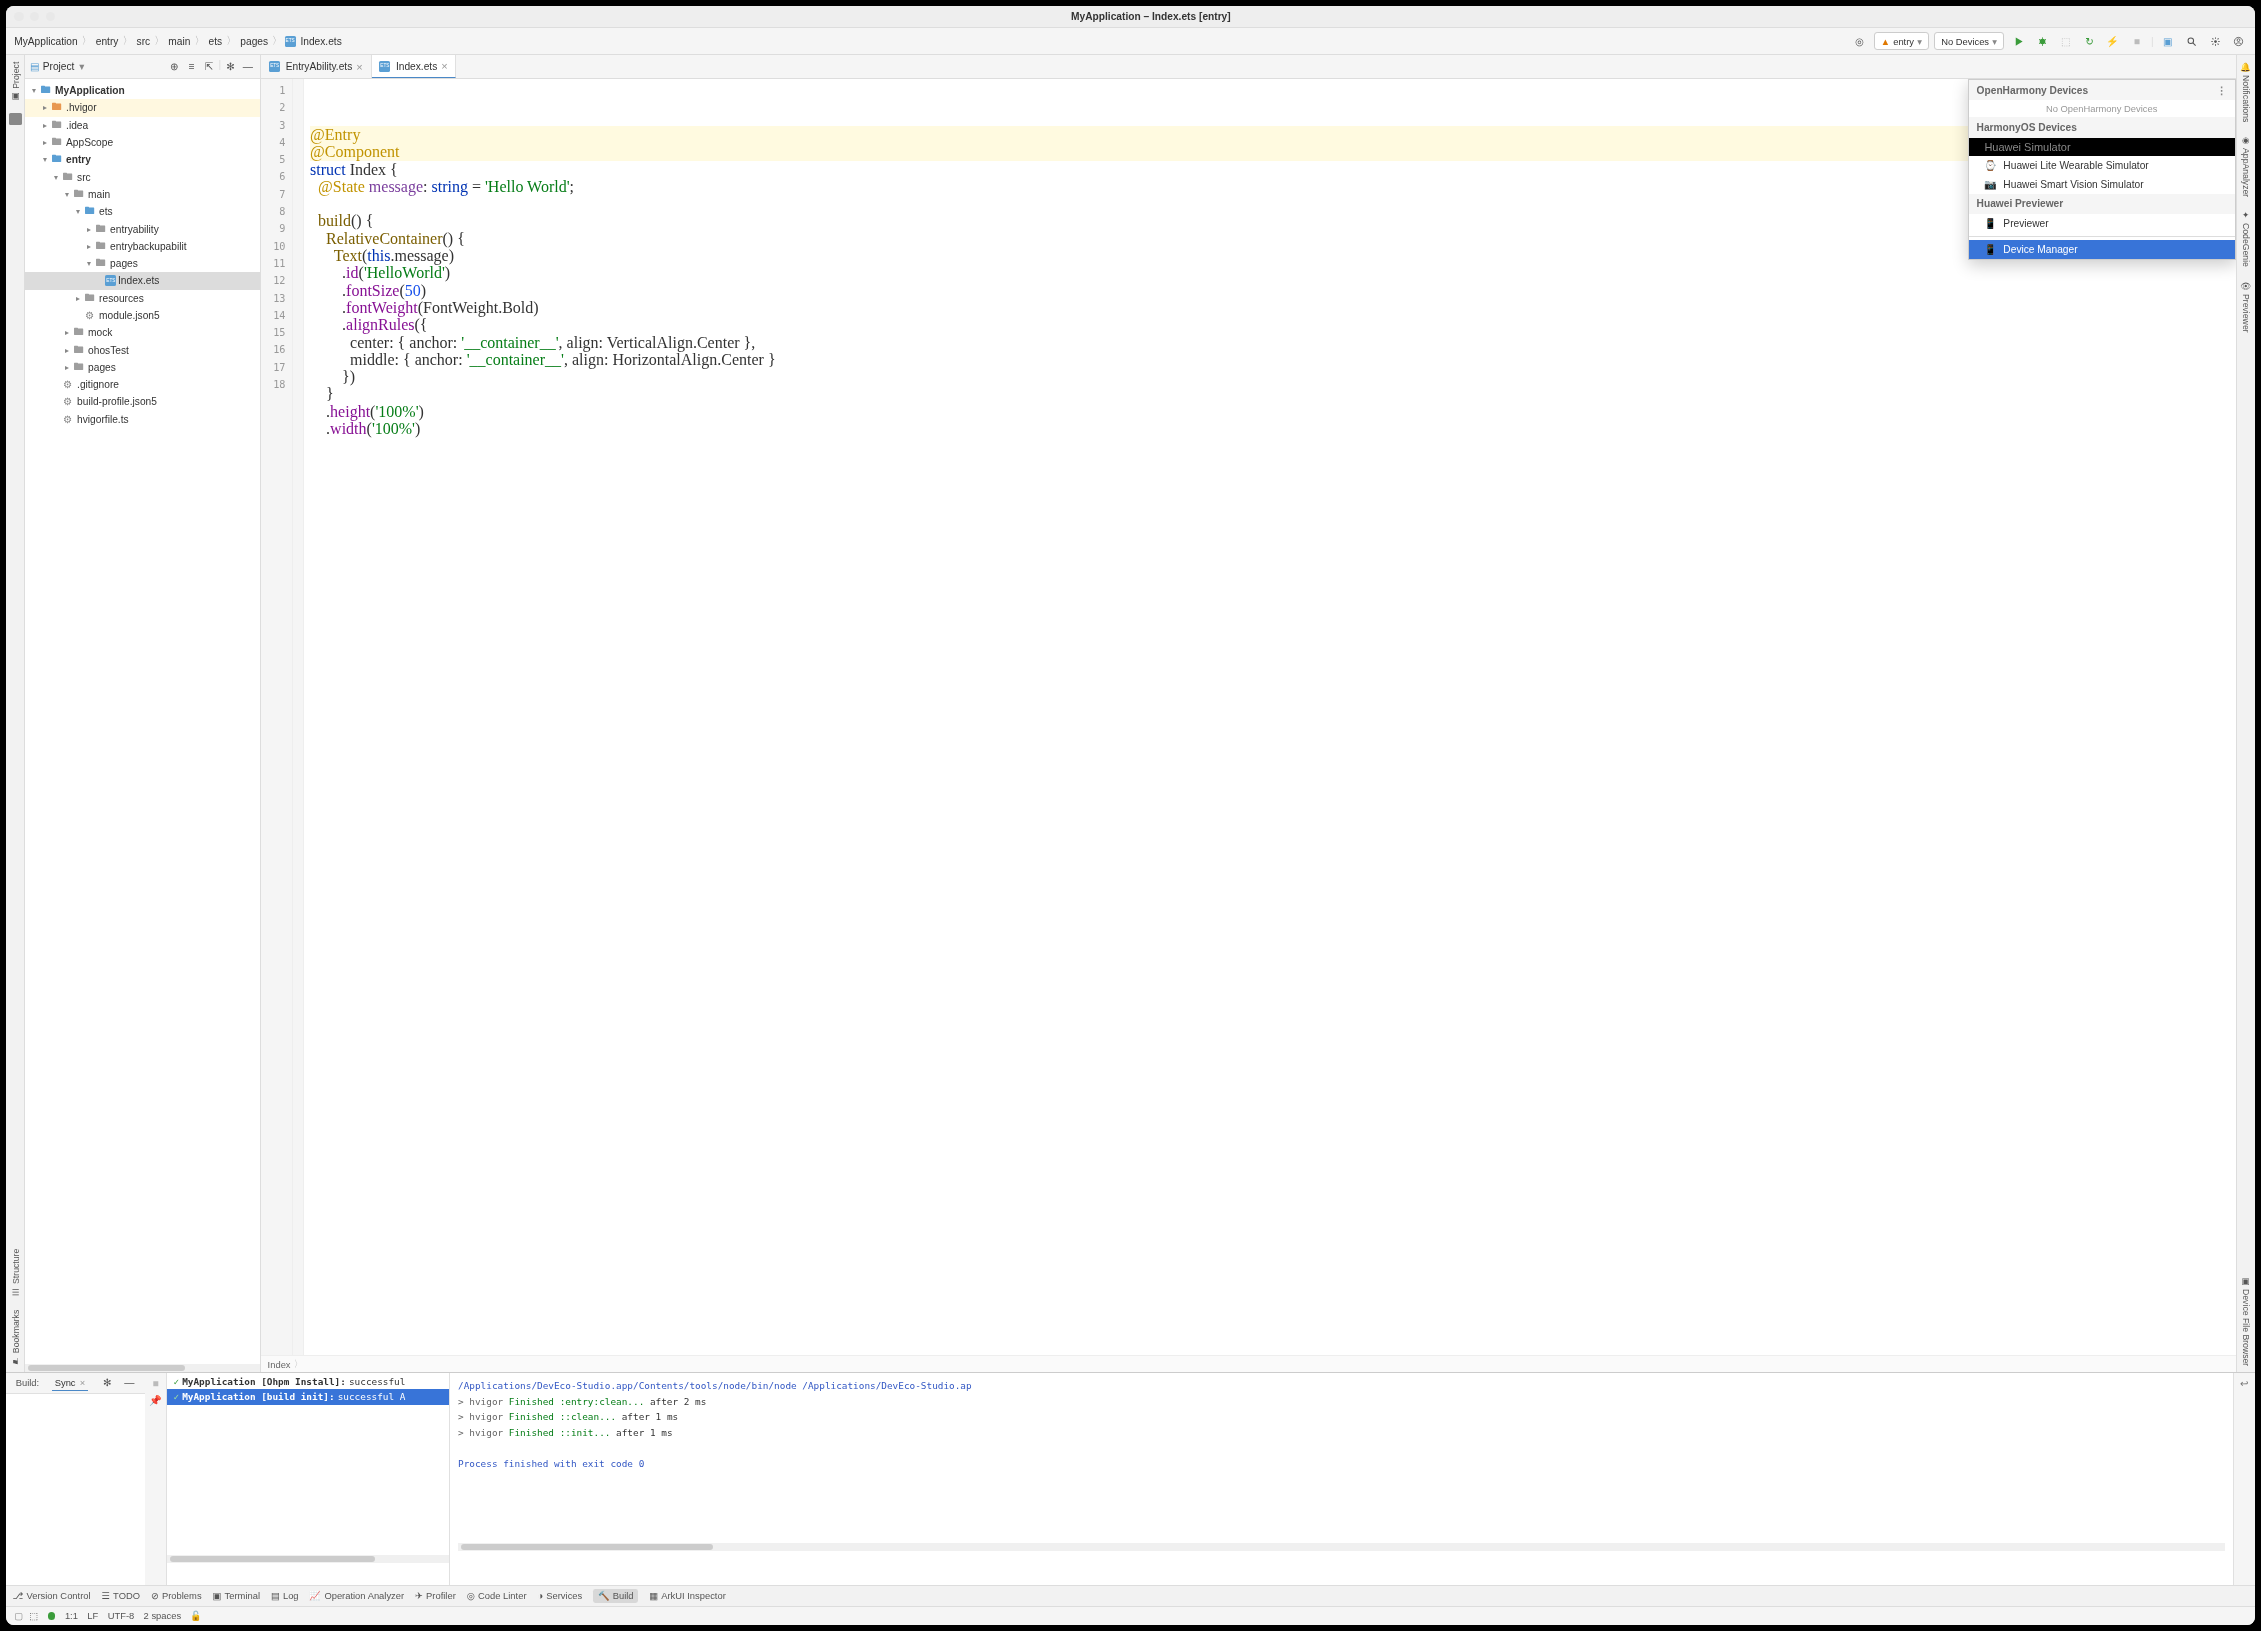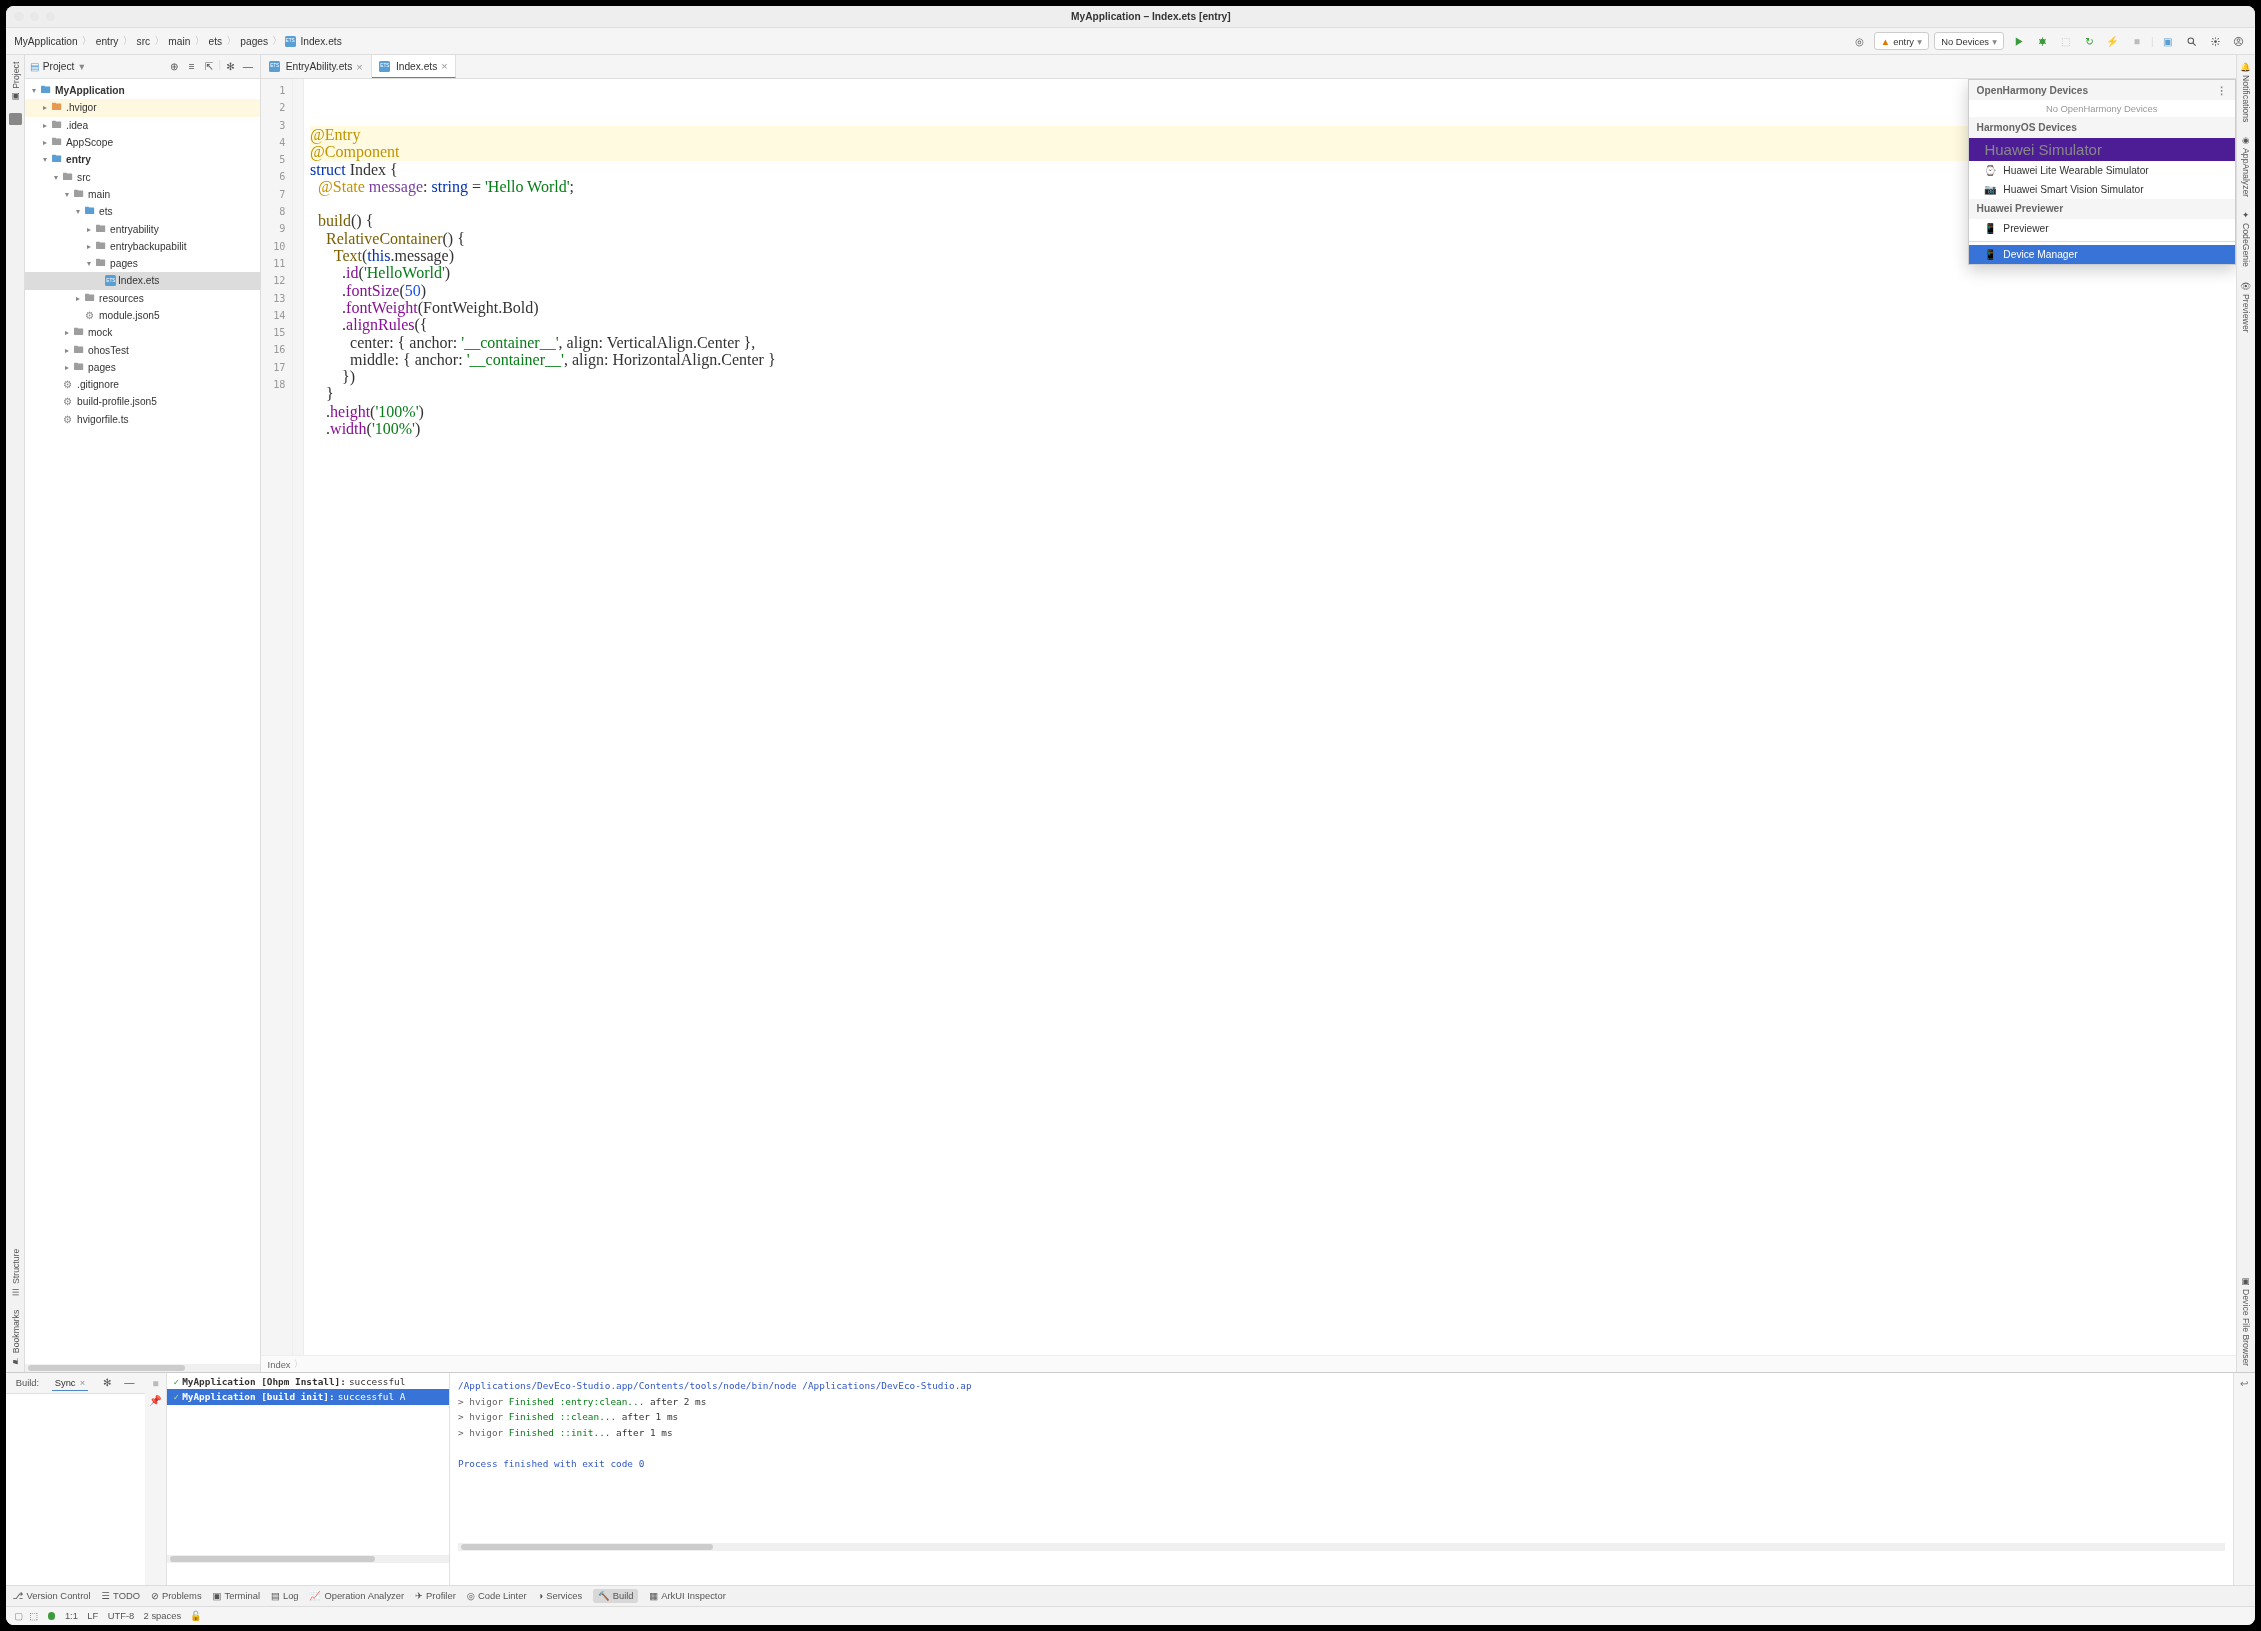--- a/index.html
+++ b/index.html
@@ -69,21 +69,21 @@
 .str { color: #067d17; }
 .num { color: #1750eb; }
 .fn { color: #7a5e00; }
 .method { color: #871094; }
 
 .device-popup { position: absolute; top: 0; right: 0; width: 268px; background: #fff; border: 0.8px solid #ccc; box-shadow: 0 4.7px 15.7px rgba(0,0,0,0.2); z-index: 100; }
 .device-section-title { padding: 4.7px 7.9px; font-weight: 600; color: #666; background: #f5f5f5; font-size: 10.2px; display: flex; align-items: center; justify-content: space-between; }
 .device-empty { padding: 3.1px 7.9px; color: #999; font-size: 9.4px; text-align: center; }
 .device-item { padding: 3.9px 7.9px 3.9px 15.7px; display: flex; align-items: center; gap: 6.3px; cursor: pointer; font-size: 10.2px; }
 .device-item.selected { background: #3874d8; color: #fff; }
-.device-subheader { padding: 3.1px 7.9px 3.1px 15.7px; color: #888; font-size: 15px; background: #4c1d95; }
+.device-subheader { padding: 3.1px 7.9px 3.1px 15.7px; color: #888; font-size: 11px; background: #000000; }
 
 .editor-breadcrumb { height: 17.3px; border-top: 0.8px solid #eee; padding: 0 6.3px; display: flex; align-items: center; font-size: 9.4px; color: #666; background: #fafafa; }
 
 .right-stripe { width: 19px; background: #f2f2f2; border-left: 0.8px solid #ddd; display: flex; flex-direction: column; align-items: center; }
 .right-stripe .stripe-label { writing-mode: vertical-rl; font-size: 8.7px; color: #555; padding: 6.3px 1.6px; cursor: pointer; display: flex; align-items: center; gap: 3.1px; }
 
 .bottom-panel { height: 213px; border-top: 0.8px solid #ccc; background: #fff; display: flex; }
 .bp-tabs { height: 20.5px; background: #f5f5f5; display: flex; align-items: center; padding: 0 6.3px; gap: 9.4px; border-bottom: 0.8px solid #e0e0e0; }
 .bp-tab { font-size: 9.4px; color: #555; cursor: pointer; padding: 1.6px 3.1px; }
 .bp-tab.active { border-bottom: 1.6px solid #4a88c7; color: #333; }

